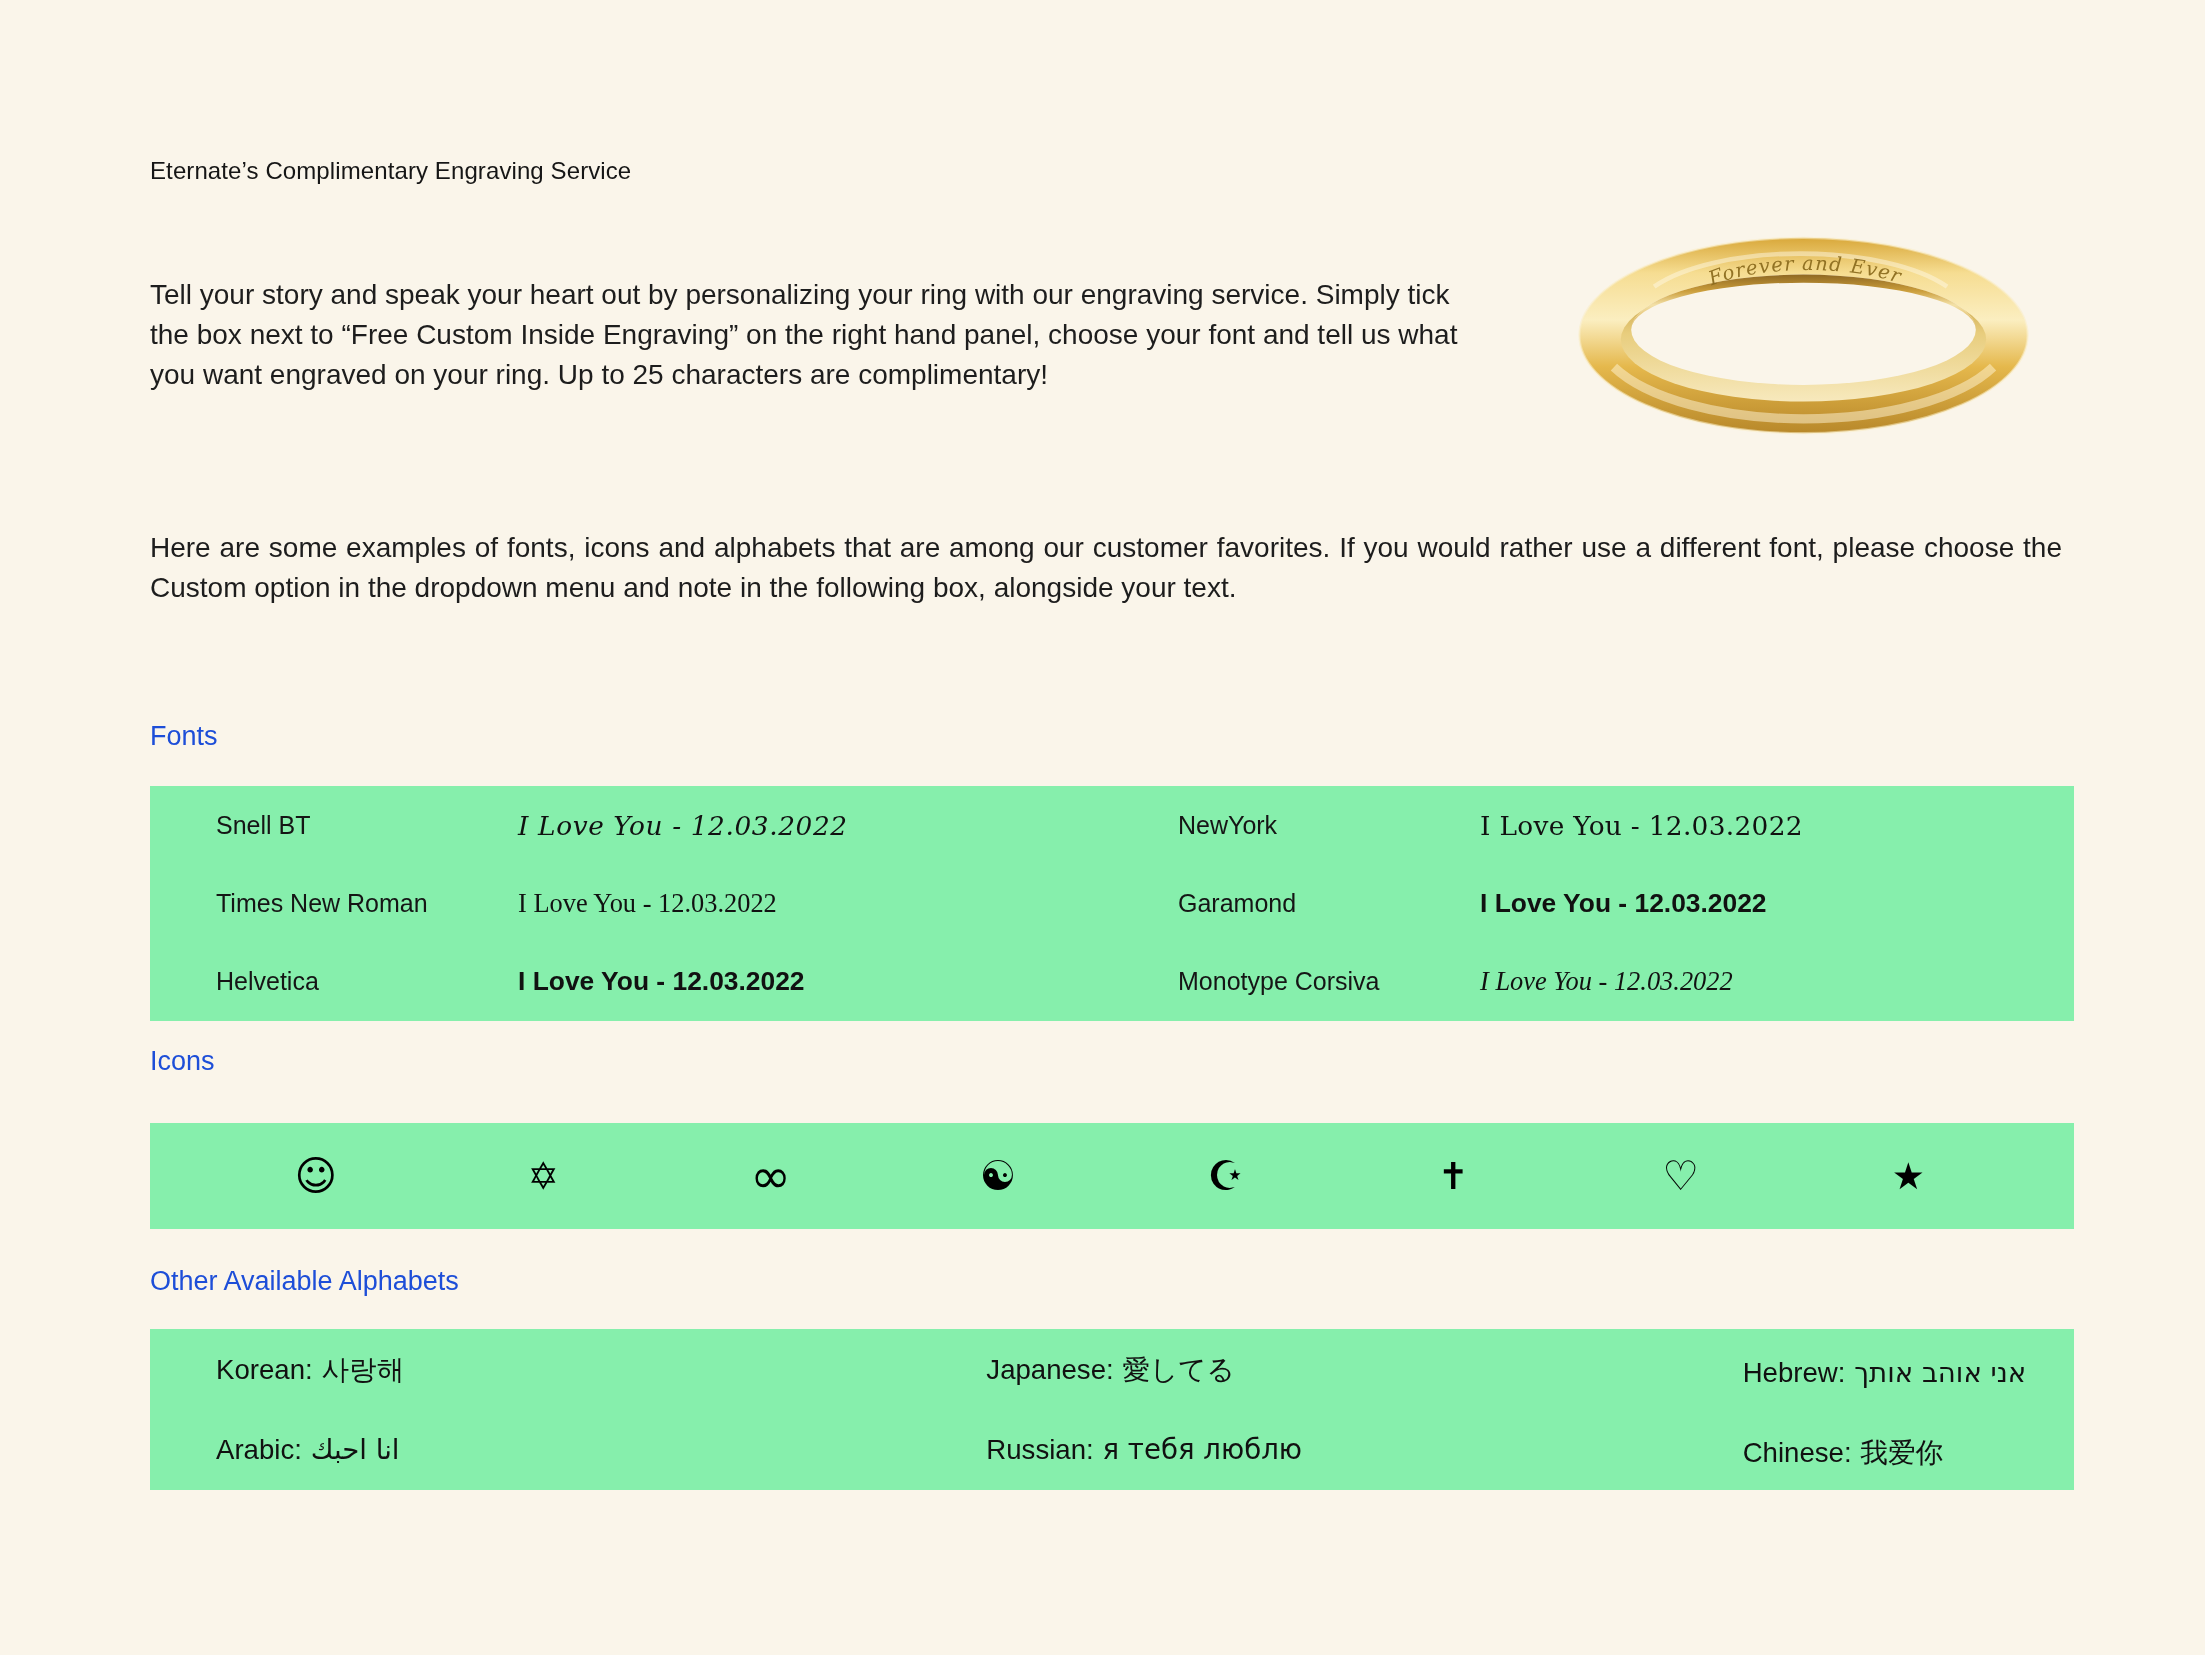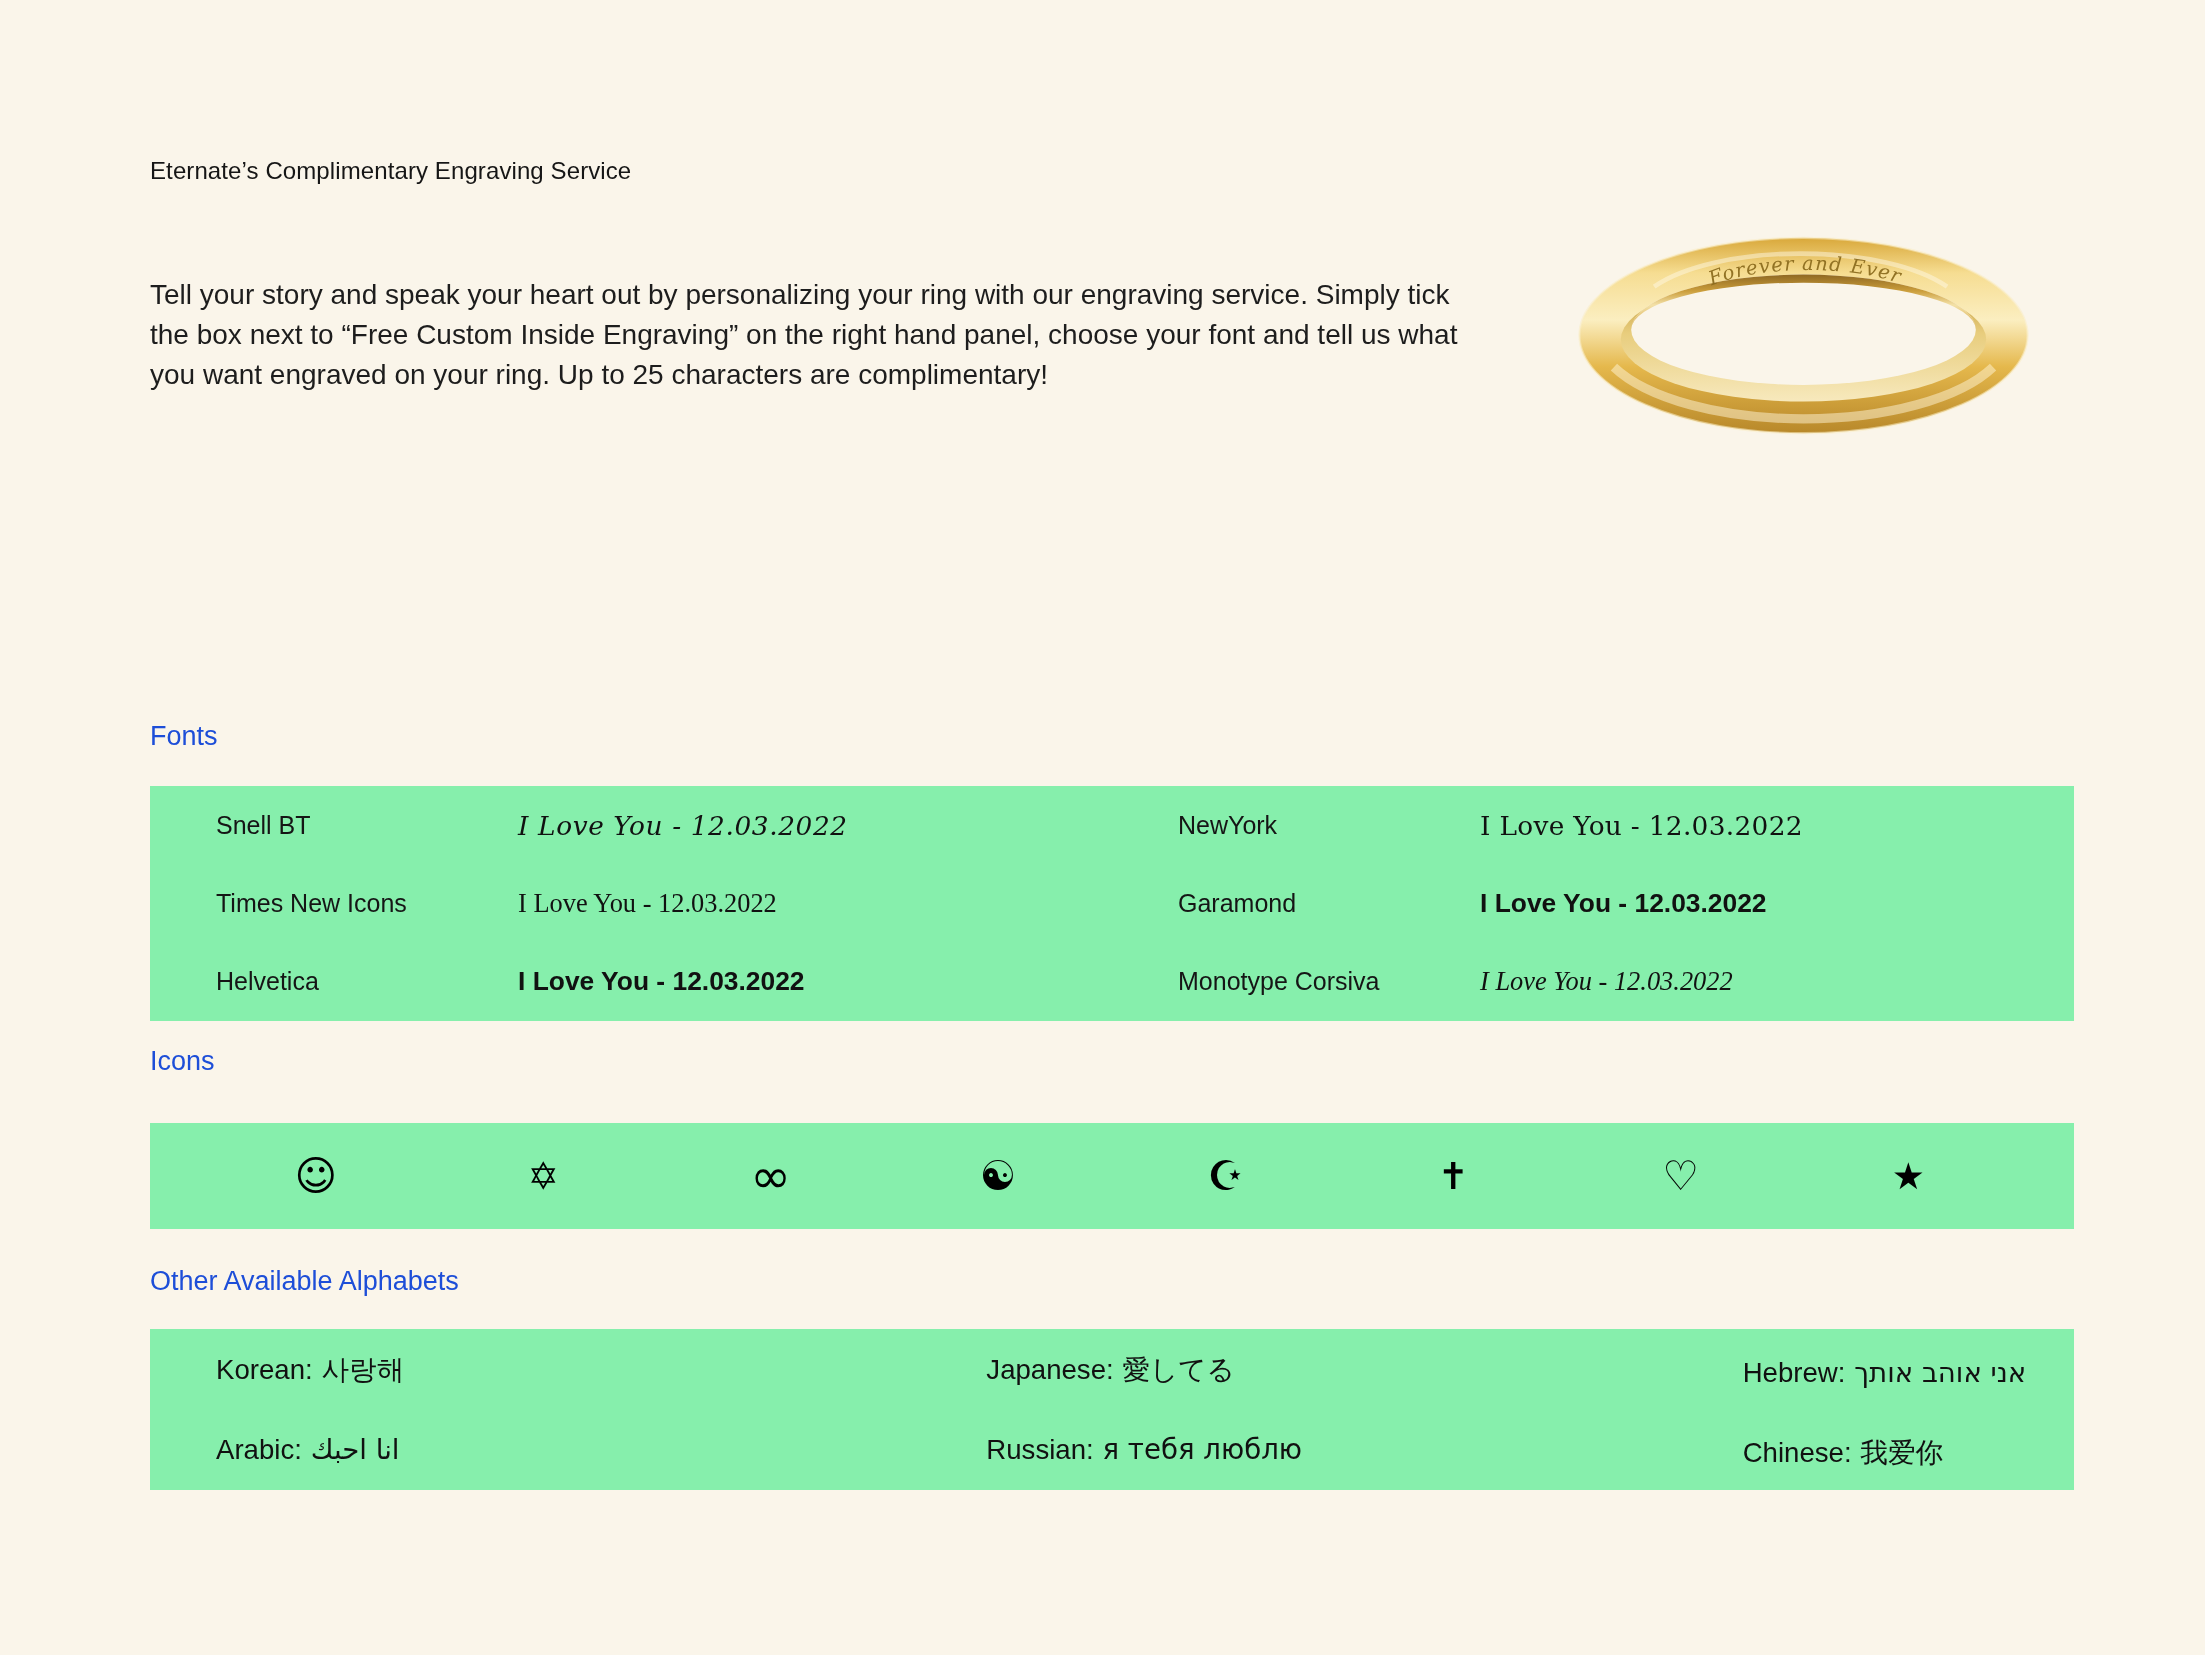--- a/index.html
+++ b/index.html
@@ -180,20 +180,21 @@
 </style>
 </head>
 <body>
 
 <div class="page">
 
   <h1 class="title">Eternate’s Complimentary Engraving Service</h1>
 
   <p class="intro-para">Tell your story and speak your heart out by personalizing your ring with our engraving service. Simply tick the box next to “Free Custom Inside Engraving” on the right hand panel, choose your font and tell us what you want engraved on your ring. Up to 25 characters are complimentary!</p>
 
+  <p class="second-para">Here are some examples of fonts, icons and alphabets that are among our customer favorites. If you would rather use a different font, please choose the Custom option in the dropdown menu and note in the following box, alongside your text.</p>
 
   <div class="ring-wrap">
     <svg class="ring-svg" width="517" height="247" viewBox="0 0 900 430" xmlns="http://www.w3.org/2000/svg">
       <defs>
         <linearGradient id="goldOuter" x1="0" y1="0" x2="0" y2="1">
           <stop offset="0%" stop-color="#d9a83a"></stop>
           <stop offset="18%" stop-color="#f6dd92"></stop>
           <stop offset="42%" stop-color="#fbeec0"></stop>
           <stop offset="66%" stop-color="#e5b84c"></stop>
           <stop offset="100%" stop-color="#b8882a"></stop>
@@ -240,21 +241,21 @@
       <div class="font-row">
         <div class="fname">Snell BT</div>
         <div class="fsample s-snell">I Love You - 12.03.2022</div>
       </div>
       <div class="font-row">
         <div class="fname">NewYork</div>
         <div class="fsample s-ny">I Love You - 12.03.2022</div>
       </div>
 
       <div class="font-row">
-        <div class="fname">Times New Icons</div>
+        <div class="fname">Times New Roman</div>
         <div class="fsample s-times">I Love You - 12.03.2022</div>
       </div>
       <div class="font-row">
         <div class="fname">Garamond</div>
         <div class="fsample s-gara">I Love You - 12.03.2022</div>
       </div>
 
       <div class="font-row">
         <div class="fname">Helvetica</div>
         <div class="fsample s-helv">I Love You - 12.03.2022</div>

